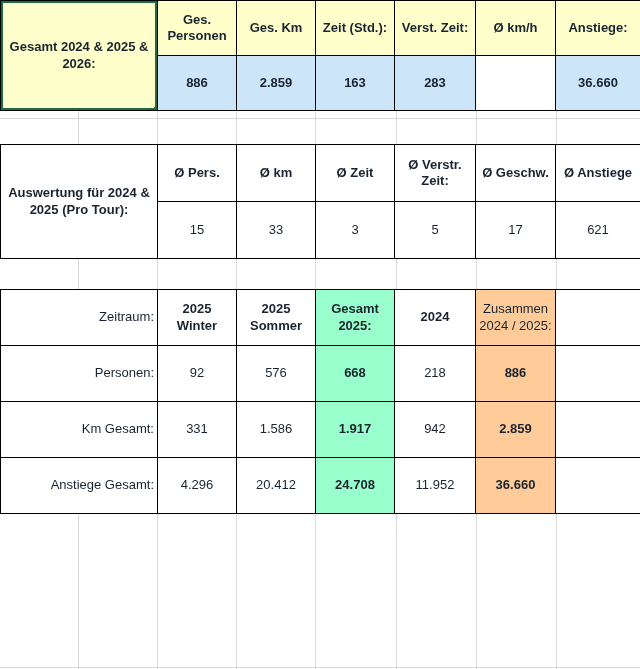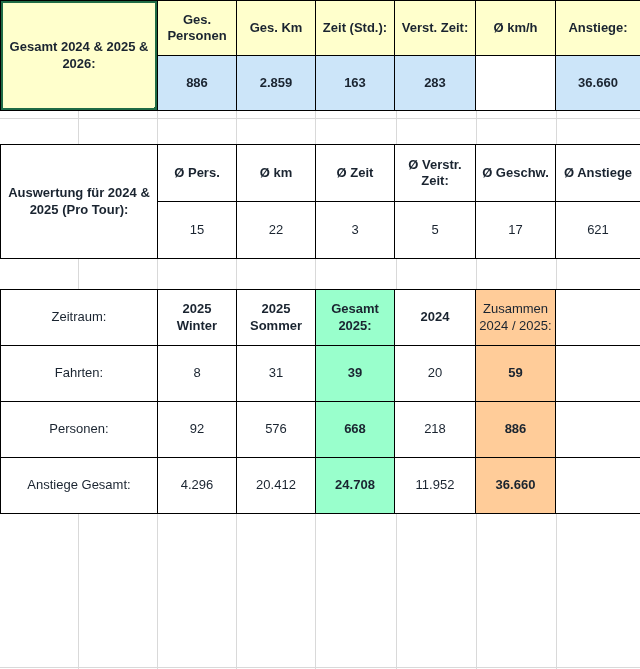--- a/index.html
+++ b/index.html
@@ -96,21 +96,21 @@
   #table-auswertung td { height: 52px; }
   #table-auswertung td.title-merge {
     font-weight: bold;
     font-size: 13px;
     height: 108px;
   }
 
   
   #table-zeitraum { left: 0px; top: 289px; width: 640px; }
   #table-zeitraum td { height: 51px; font-size: 13px; }
-  #table-zeitraum td.rowlabel { text-align: center; }
+  #table-zeitraum td.rowlabel { text-align: right; }
   #table-zeitraum td.empty-last { border-left: 1px solid #000; }
 </style>
 </head>
 <body>
 
 <div id="grid-backdrop">
   <div class="vgrid" style="left:78px"></div>
   <div class="vgrid" style="left:157px"></div>
   <div class="vgrid" style="left:236px"></div>
   <div class="vgrid" style="left:315px"></div>
@@ -172,21 +172,21 @@
       </td>
       <td class="hdr">Ø Pers.</td>
       <td class="hdr">Ø km</td>
       <td class="hdr">Ø Zeit</td>
       <td class="hdr">Ø Verstr. Zeit:</td>
       <td class="hdr">Ø Geschw.</td>
       <td class="hdr">Ø Anstiege</td>
     </tr>
     <tr>
       <td>15</td>
-      <td>22</td>
+      <td>33</td>
       <td>3</td>
       <td>5</td>
       <td>17</td>
       <td>621</td>
     </tr>
   </tbody>
 </table>
 
 <table class="sheet-table" id="table-zeitraum">
   <colgroup>
@@ -202,40 +202,40 @@
     <tr>
       <td class="rowlabel">Zeitraum:</td>
       <td class="hdr">2025 Winter</td>
       <td class="hdr">2025 Sommer</td>
       <td class="hdr fill-green">Gesamt 2025:</td>
       <td class="hdr">2024</td>
       <td class="fill-orange">Zusammen 2024 / 2025:</td>
       <td class="empty-last"></td>
     </tr>
 
-    <tr>
-      <td class="rowlabel">Fahrten:</td>
-      <td>8</td>
-      <td>31</td>
-      <td class="fill-green bold">39</td>
-      <td>20</td>
-      <td class="fill-orange bold">59</td>
-      <td class="empty-last"></td>
-    </tr>
 
     <tr>
       <td class="rowlabel">Personen:</td>
       <td>92</td>
       <td>576</td>
       <td class="fill-green bold">668</td>
       <td>218</td>
       <td class="fill-orange bold">886</td>
       <td class="empty-last"></td>
     </tr>
 
+    <tr>
+      <td class="rowlabel">Km Gesamt:</td>
+      <td>331</td>
+      <td>1.586</td>
+      <td class="fill-green bold">1.917</td>
+      <td>942</td>
+      <td class="fill-orange bold">2.859</td>
+      <td class="empty-last"></td>
+    </tr>
 
 
 
     <tr>
       <td class="rowlabel">Anstiege Gesamt:</td>
       <td>4.296</td>
       <td>20.412</td>
       <td class="fill-green bold">24.708</td>
       <td>11.952</td>
       <td class="fill-orange bold">36.660</td>

